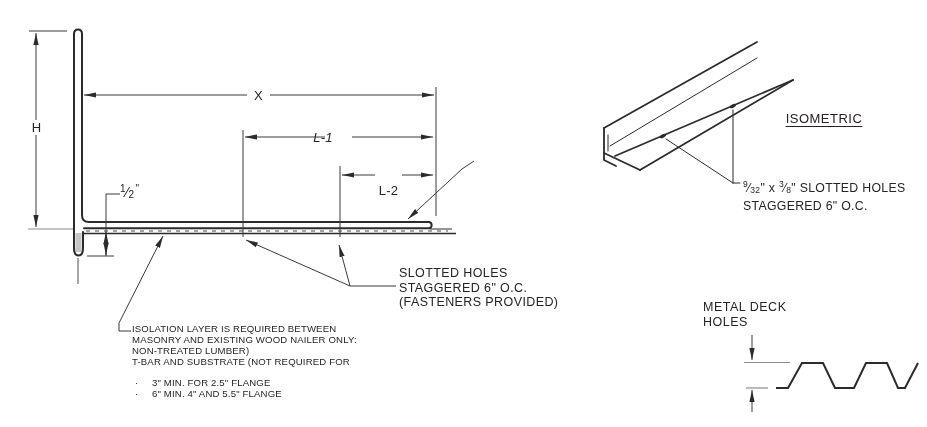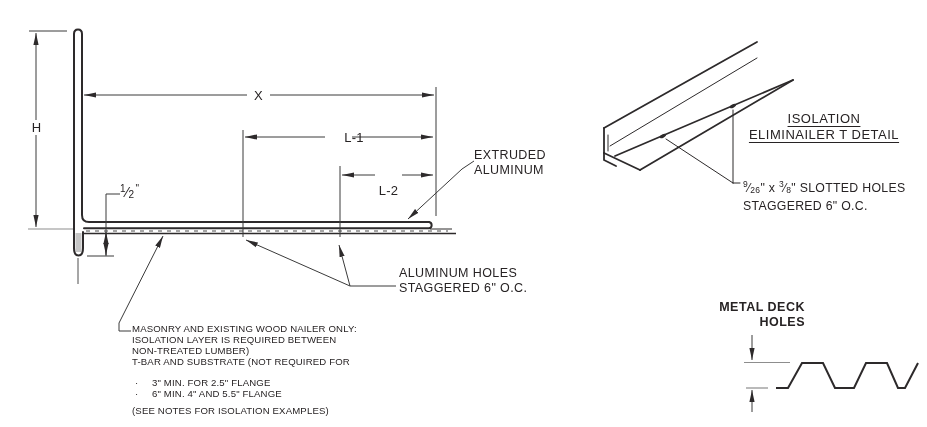--- a/index.html
+++ b/index.html
@@ -10,21 +10,21 @@
   #linework{position:absolute;left:0;top:0;}
   .txt{position:absolute;white-space:nowrap;color:#272324;}
   .dim{font-size:13px;letter-spacing:.3px;}
   .ctr{transform:translate(-50%,-50%);}
   .lbl{font-size:12.5px;letter-spacing:.4px;line-height:14.6px;}
   .note{font-size:9.6px;letter-spacing:.15px;line-height:11px;}
   .brow{margin-top:0;}
   .bdot{display:inline-block;width:17px;padding-left:3px;}
   .iso-title{width:168px;text-align:center;font-size:13px;letter-spacing:.5px;line-height:16.5px;}
   .iso-title .ul{text-decoration:underline;text-underline-offset:2.5px;}
-  .deck-lbl{width:102px;text-align:right;font-size:12.5px;letter-spacing:.5px;line-height:15.5px;font-weight:bold;}
+  .deck-lbl{width:102px;text-align:left;font-size:12.5px;letter-spacing:.5px;line-height:15.5px;}
   .fn{font-size:10px;vertical-align:5px;}
   .fd{font-size:10px;vertical-align:-1px;}
   .fs{font-size:14px;}
   .fn2{font-size:8.5px;vertical-align:5px;}
   .fd2{font-size:8.5px;vertical-align:-1px;}
   .fs2{font-size:12px;}
   .unit{font-size:10px;vertical-align:5px;margin-left:1px;}
   .isonote{font-size:12.3px;letter-spacing:.3px;line-height:16px;}
 </style>
 </head>
@@ -113,58 +113,53 @@
       <line x1="752" y1="335" x2="752" y2="360" stroke="#3a3a3a" stroke-width="1" marker-end="url(#ah)"></line>
       <line x1="752" y1="412" x2="752" y2="390" stroke="#3a3a3a" stroke-width="1" marker-end="url(#ah)"></line>
       <line x1="744" y1="362.5" x2="790" y2="362.5" stroke="#8d8d8d" stroke-width="1.2"></line>
       <line x1="746" y1="388" x2="768" y2="388" stroke="#8d8d8d" stroke-width="1.2"></line>
       <path d="M776,388 H788 L802,363 H823 L835,388 H854 L866,363 H887 L898,388 H905 L918,363" stroke="#2d2a2b" stroke-width="2" stroke-linejoin="miter"></path>
     </g>
   </svg>
 
   <div class="txt dim ctr" style="left:36.5px;top:127px;">H</div>
   <div class="txt dim ctr" style="left:258.5px;top:95px;">X</div>
-  <div class="txt dim ctr" style="left:354px;top:137px;">L-1</div>
+  <div class="txt dim ctr" style="left:323px;top:137px;font-style:italic;">L-1</div>
   <div class="txt dim ctr" style="left:388.5px;top:175px;margin-top:15px;">L-2</div>
 
   <div class="txt dim" style="left:120px;top:183px;">
     <span class="fn">1</span><span class="fs">⁄</span><span class="fd">2</span><span class="unit">"</span>
   </div>
 
-  <div class="txt lbl" style="left:474px;top:148px;">
-    <div>EXTRUDED</div>
-    <div>ALUMINUM</div>
-  </div>
 
   <div class="txt lbl" style="left:399px;top:266px;">
-    <div>ALUMINUM HOLES</div>
+    <div>SLOTTED HOLES</div>
     <div>STAGGERED 6" O.C.</div>
+    <div>(FASTENERS PROVIDED)</div>
   </div>
 
   <div class="txt note" style="left:132px;top:322.5px;">
+    <div>ISOLATION LAYER IS REQUIRED BETWEEN</div>
     <div>MASONRY AND EXISTING WOOD NAILER ONLY:</div>
-    <div>ISOLATION LAYER IS REQUIRED BETWEEN</div>
     <div>NON-TREATED LUMBER)</div>
     <div>T-BAR AND SUBSTRATE (NOT REQUIRED FOR</div>
     <div class="brow" style="margin-top:10px;">
       <span class="bdot">·</span><span>3" MIN. FOR 2.5" FLANGE</span>
     </div>
     <div class="brow">
       <span class="bdot">·</span><span>6" MIN. 4" AND 5.5" FLANGE</span>
     </div>
-    <div style="margin-top:6px;">(SEE NOTES FOR ISOLATION EXAMPLES)</div>
   </div>
 
   <div class="txt iso-title" style="left:740px;top:110.5px;">
-    <div><span class="ul">ISOLATION</span></div>
-    <div><span class="ul">ELIMINAILER T DETAIL</span></div>
+    <div><span class="ul">ISOMETRIC</span></div>
   </div>
 
   <div class="txt isonote" style="left:743px;top:176px;">
-    <div><span class="fn2">9</span><span class="fs2">⁄</span><span class="fd2">26</span><span>" x </span><span class="fn2">3</span><span class="fs2">⁄</span><span class="fd2">8</span><span>" SLOTTED HOLES</span></div>
+    <div><span class="fn2">9</span><span class="fs2">⁄</span><span class="fd2">32</span><span>" x </span><span class="fn2">3</span><span class="fs2">⁄</span><span class="fd2">8</span><span>" SLOTTED HOLES</span></div>
     <div>STAGGERED 6" O.C.</div>
   </div>
 
   <div class="txt deck-lbl" style="left:703px;top:299.5px;">
     <div>METAL DECK</div>
     <div>HOLES</div>
   </div>
 
 </div>
 

